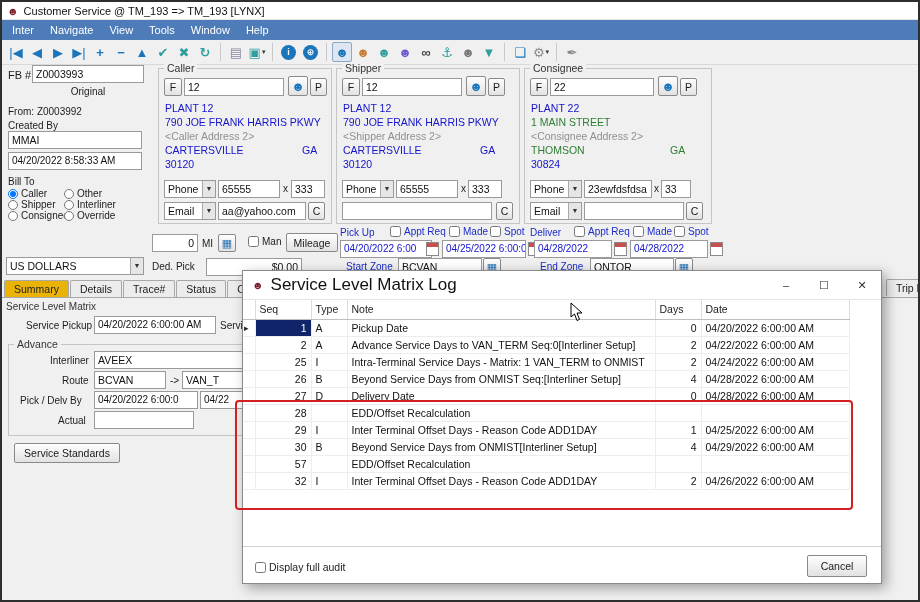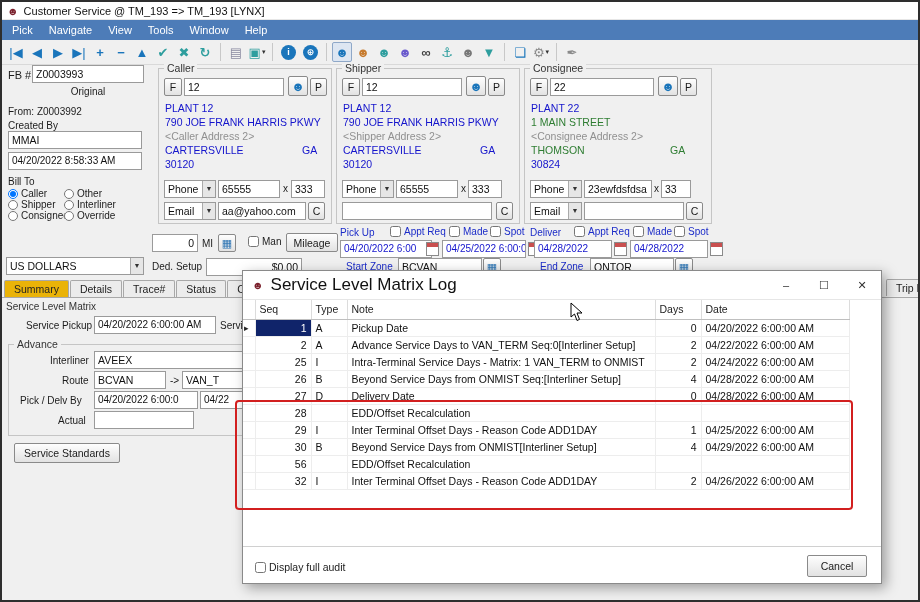--- a/index.html
+++ b/index.html
@@ -66,21 +66,21 @@
 <body>
 
 <div id="app">
 
   <div class="abs titlebar">
     <span class="appicon">☻</span>
     <span class="ttext">Customer Service @ TM_193 =&gt; TM_193 [LYNX]</span>
   </div>
 
   <div class="abs menubar">
-    <span>Pick</span>
+    <span>Inter</span>
     <span>Navigate</span>
     <span>View</span>
     <span>Tools</span>
     <span>Window</span>
     <span>Help</span>
   </div>
 
   <div class="abs toolbar" id="toolbar">
       <span class="ticon">
         <span style="color: rgb(26, 117, 187);">|◀</span>
@@ -306,21 +306,21 @@
 
   <div class="abs fld right" style="left:150px;top:232px;width:46px">0</div>
   <span class="abs lbl sm" style="left:200px;top:236px">MI</span>
   <div class="abs btn lk" style="left:216px;top:232px">▦</div>
   <label class="abs chk" style="left:246px;top:234px">
       <input type="checkbox" style="">
       <span class="t">Man</span>
     </label>
   <div class="abs btn" style="left:284px;top:231px;width:52px;height:19px">Mileage</div>
   <div class="abs combo" style="left:4px;top:255px;width:138px"><span>US DOLLARS</span><span class="arr">▼</span></div>
-  <span class="abs lbl sm" style="left:150px;top:259px">Ded. Setup</span>
+  <span class="abs lbl sm" style="left:150px;top:259px">Ded. Pick</span>
   <div class="abs fld right" style="left:204px;top:256px;width:96px">$0.00</div>
 
   <div class="abs" style="left:2px;top:277px;height:18px">
     <span class="tab active">Summary</span><span class="tab">Details</span><span class="tab">Trace#</span><span class="tab">Status</span><span class="tab">Contacts</span>
   </div>
   <span class="abs tab" style="left:884px;top:277px">Trip Re</span>
   <div class="abs tabline"></div>
 
   <span class="abs lbl sm" style="left:4px;top:299px;color:#333">Service Level Matrix</span>
   <span class="abs lbl sm" style="left:24px;top:318px">Service Pickup</span>
@@ -432,21 +432,21 @@
             <tr>
               <td class="c-ind"></td>
               <td class="c-seq">30</td>
               <td class="c-type">B</td>
               <td class="c-note">Beyond Service Days from ONMIST[Interliner Setup]</td>
               <td class="c-days">4</td>
               <td class="c-date">04/29/2022 6:00:00 AM</td>
             </tr>
             <tr>
               <td class="c-ind"></td>
-              <td class="c-seq">56</td>
+              <td class="c-seq">57</td>
               <td class="c-type"></td>
               <td class="c-note">EDD/Offset Recalculation</td>
               <td class="c-days"></td>
               <td class="c-date"></td>
             </tr>
             <tr>
               <td class="c-ind"></td>
               <td class="c-seq">32</td>
               <td class="c-type">I</td>
               <td class="c-note">Inter Terminal Offset Days - Reason Code ADD1DAY</td>

